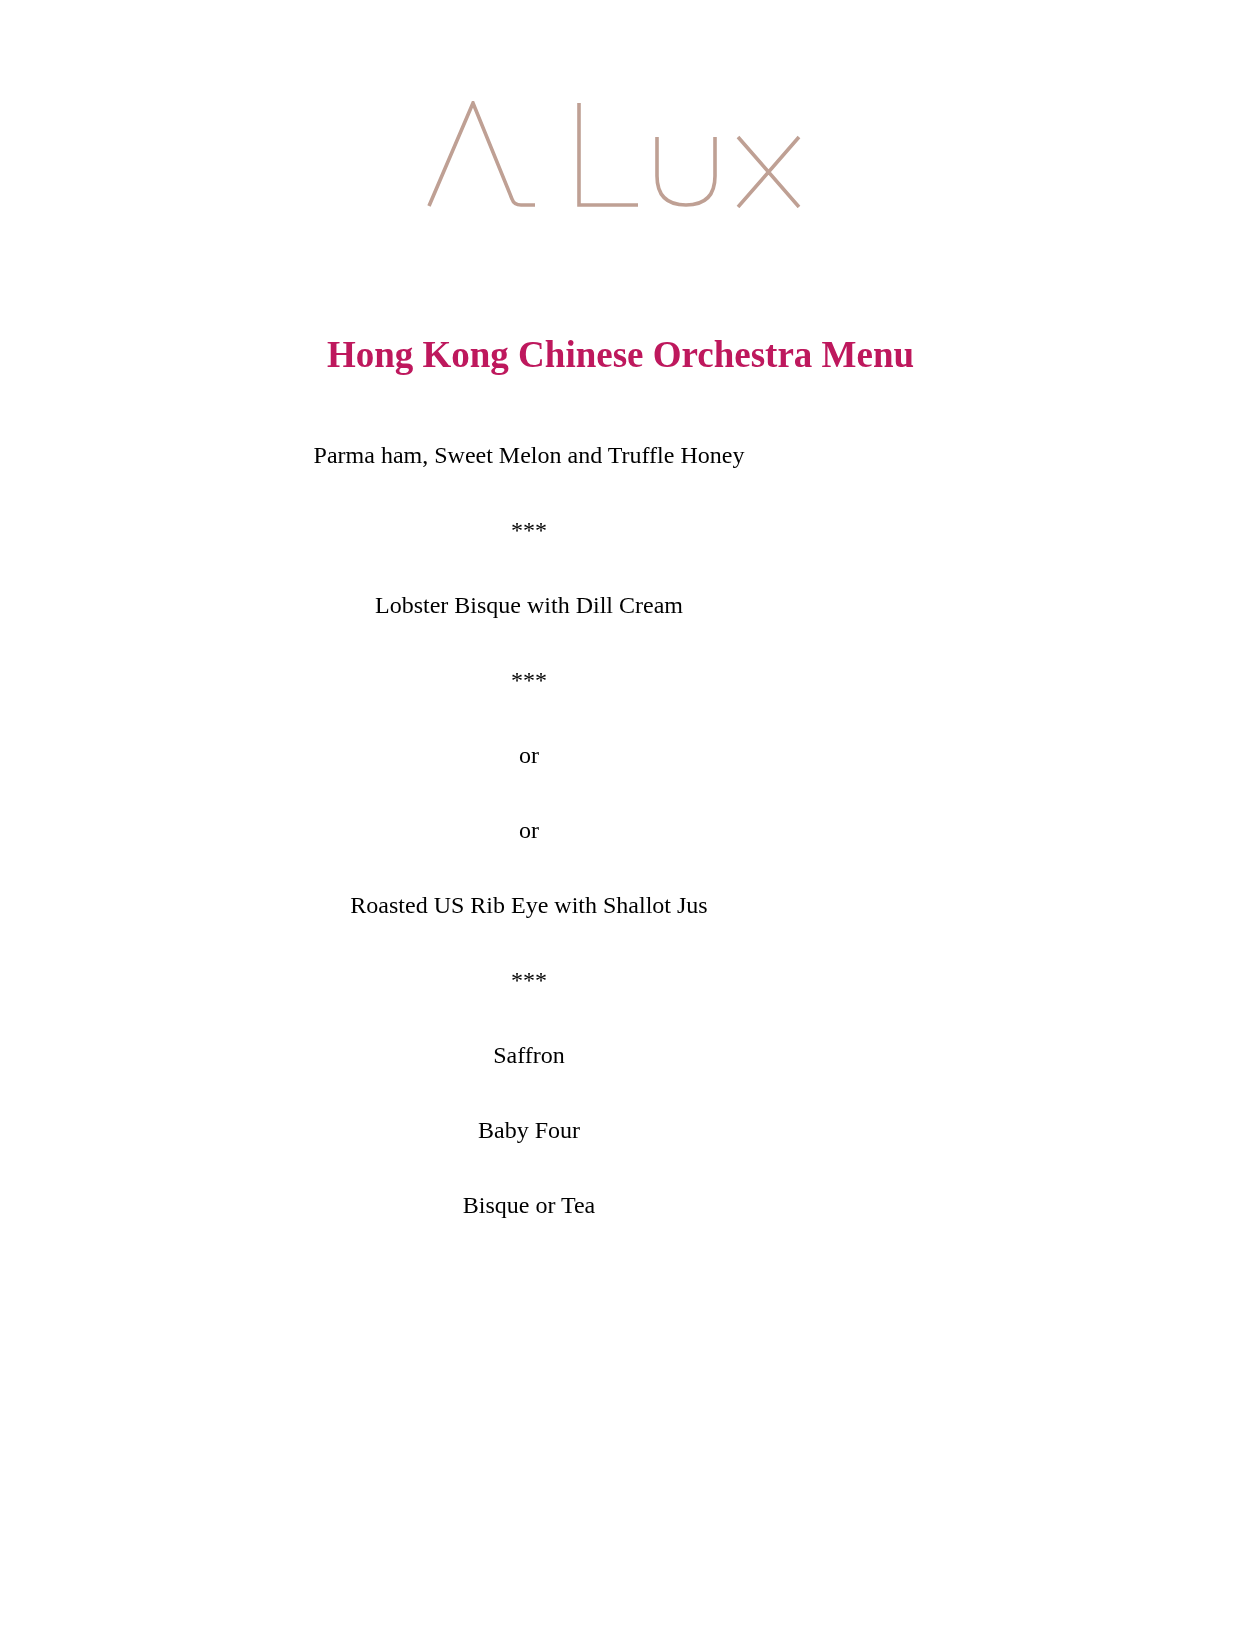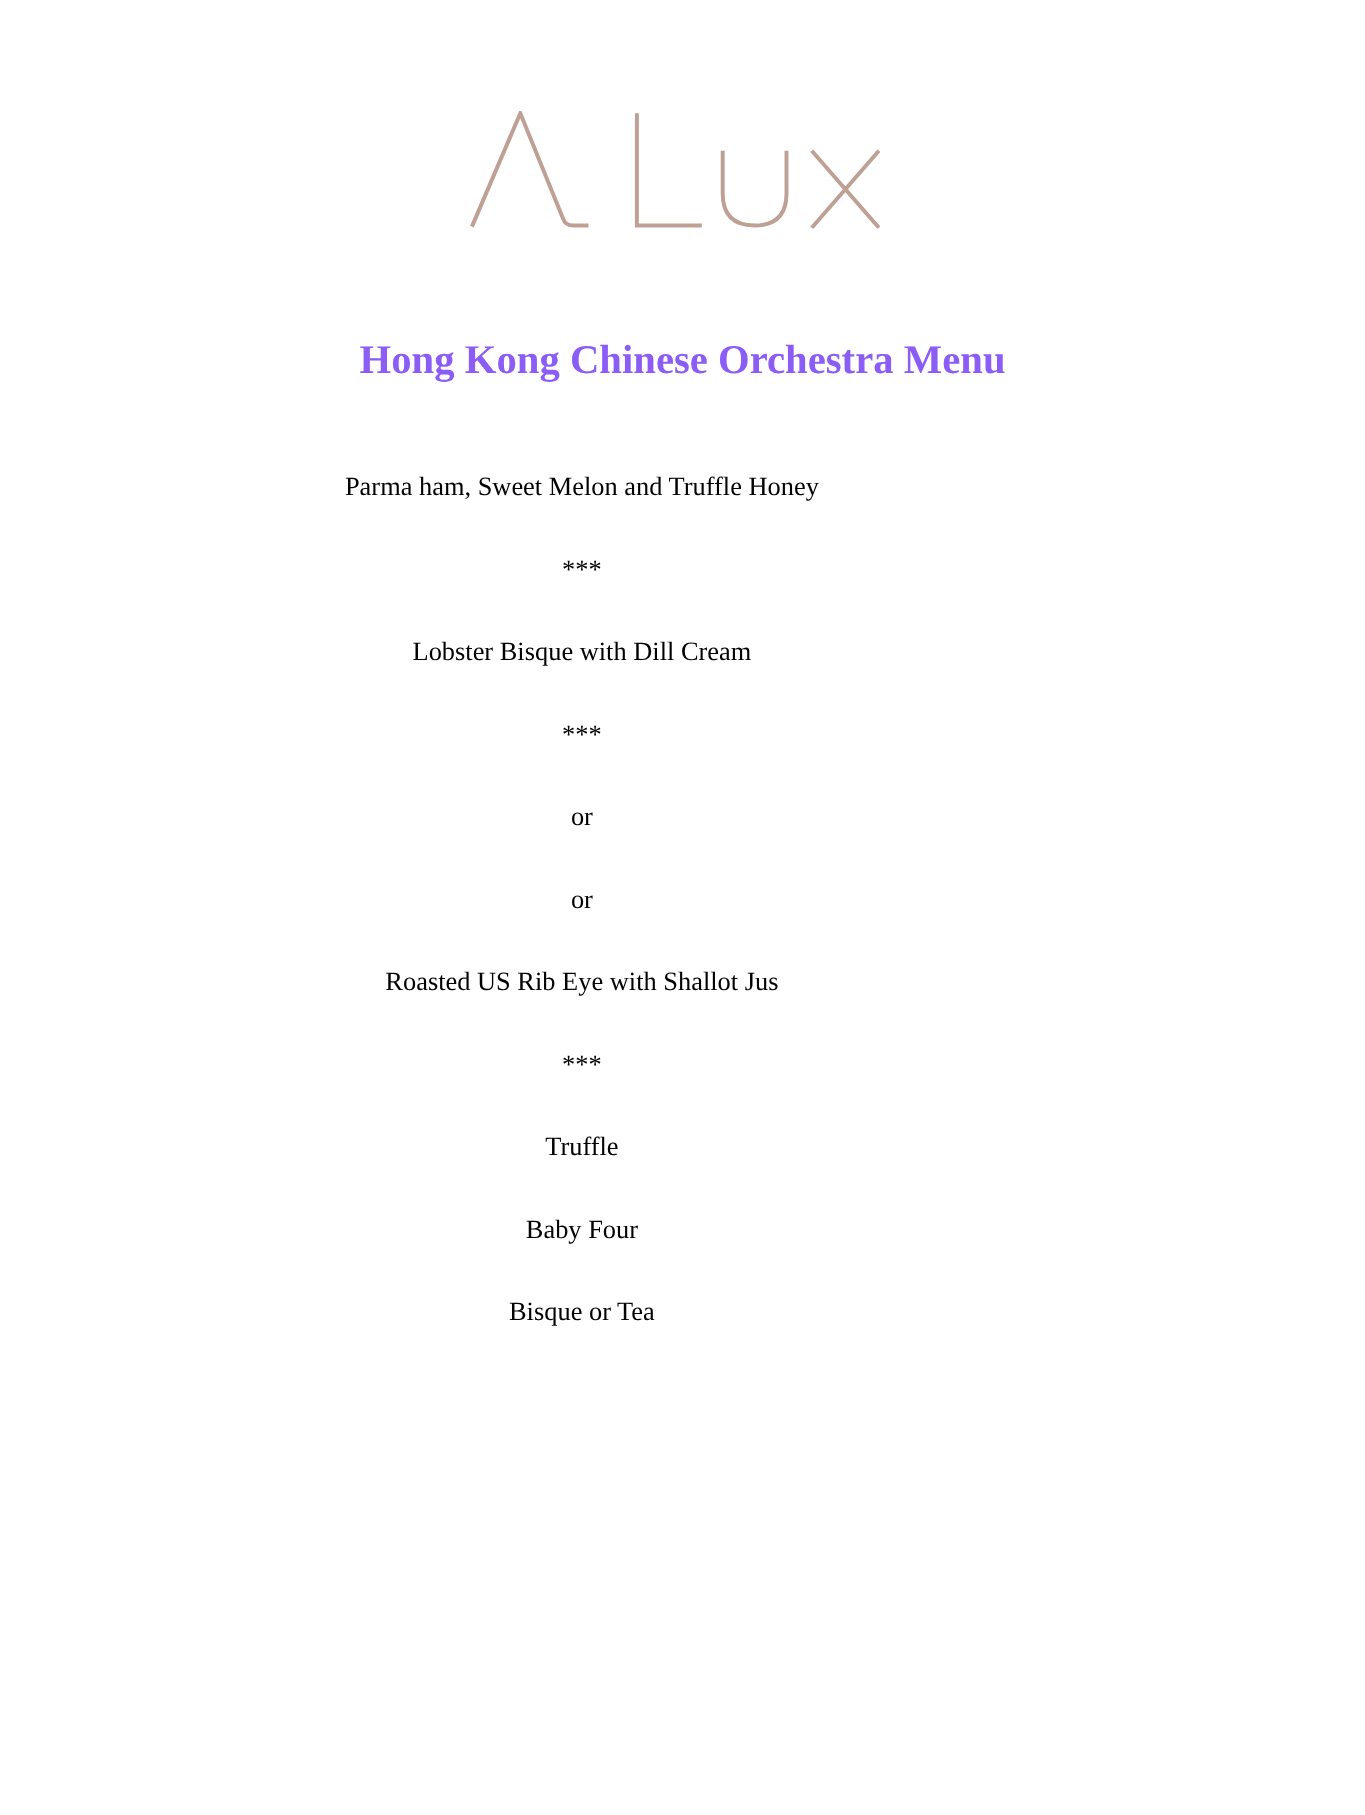--- a/index.html
+++ b/index.html
@@ -19,34 +19,34 @@
   .logo {
     position: absolute;
     left: 427px;
     top: 101px;
     width: 374px;
     height: 107px;
   }
   .title {
     position: absolute;
     left: 0;
-    top: 309px;
+    top: 336px;
     width: 1241px;
     margin: 0;
     text-align: center;
     font-family: "Liberation Serif", serif;
     font-size: 37px;
     line-height: 37px;
     font-weight: bold;
-    color: #8b5cf6;
+    color: #be185d;
   }
   .lines {
     position: absolute;
     left: 0;
-    top: 406px;
+    top: 418px;
     width: 1058px;
   }
   .line {
     height: 75px;
     line-height: 75px;
     text-align: center;
     font-family: "Liberation Serif", serif;
     font-size: 24px;
     color: #000000;
     white-space: pre;
@@ -70,18 +70,18 @@
 
   <div class="lines">
     <div class="line">Parma ham, Sweet Melon and Truffle Honey</div>
     <div class="line">***</div>
     <div class="line">Lobster Bisque with Dill Cream</div>
     <div class="line">***</div>
     <div class="line">or</div>
     <div class="line">or</div>
     <div class="line">Roasted US Rib Eye with Shallot Jus</div>
     <div class="line">***</div>
-    <div class="line">Truffle</div>
+    <div class="line">Saffron</div>
     <div class="line">Baby Four</div>
     <div class="line">Bisque or Tea</div>
   </div>
 
 </div>
 
 </body></html>

